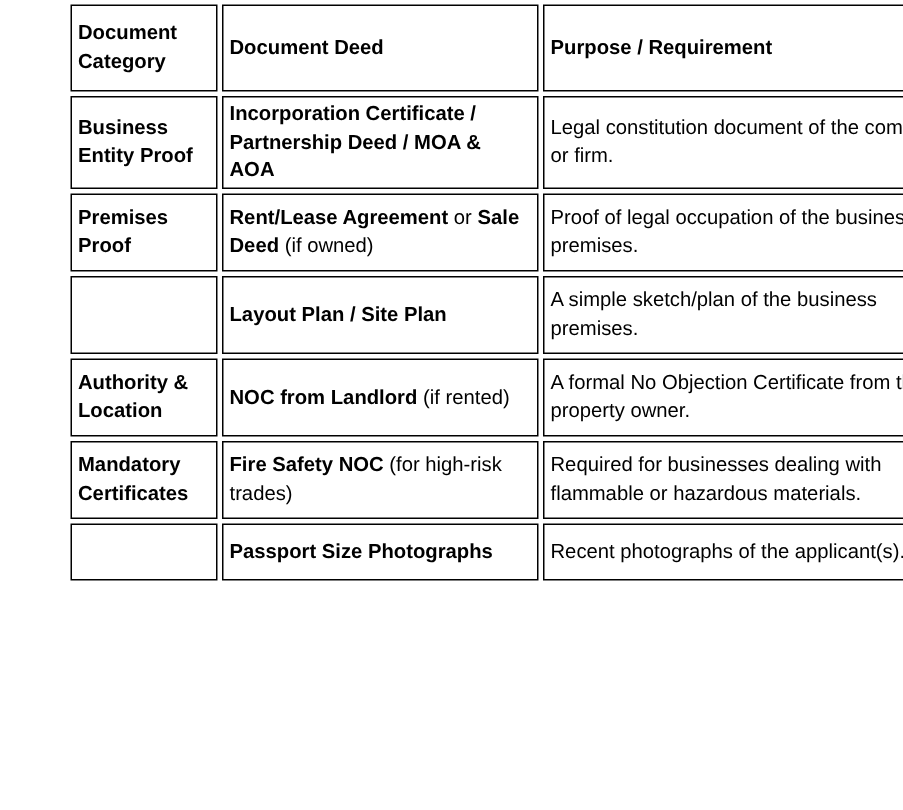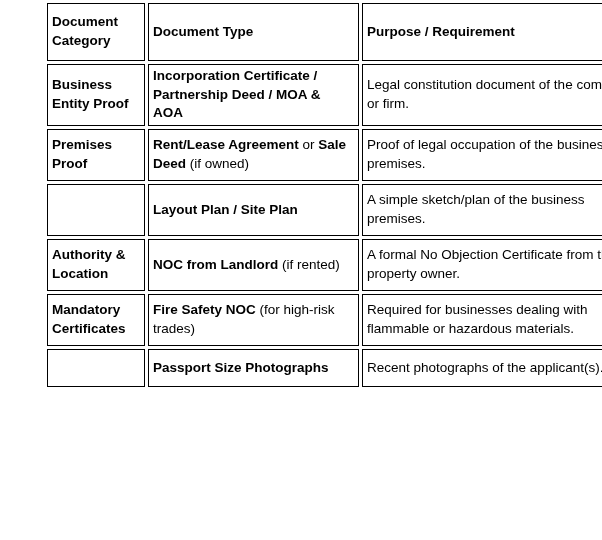--- a/index.html
+++ b/index.html
@@ -55,21 +55,21 @@
 <div class="page">
   <table class="doc-table">
     <colgroup>
       <col class="c1">
       <col class="c2">
       <col class="c3">
     </colgroup>
     <tbody>
       <tr class="header-row">
         <td class="category-cell">Document Category</td>
-        <td class="doc-type-cell">Document Type</td>
+        <td class="doc-type-cell">Document Deed</td>
         <td class="purpose-cell">Purpose / Requirement</td>
       </tr>
 
         <tr class="body-row">
           <td class="category-cell">Business Entity Proof</td>
           <td class="doc-type-cell"><span class="run-bold">Incorporation Certificate / Partnership Deed / MOA &amp; AOA</span></td>
           <td class="purpose-cell">Legal constitution document of the company or firm.</td>
         </tr>
         <tr class="body-row">
           <td class="category-cell">Premises Proof</td>

